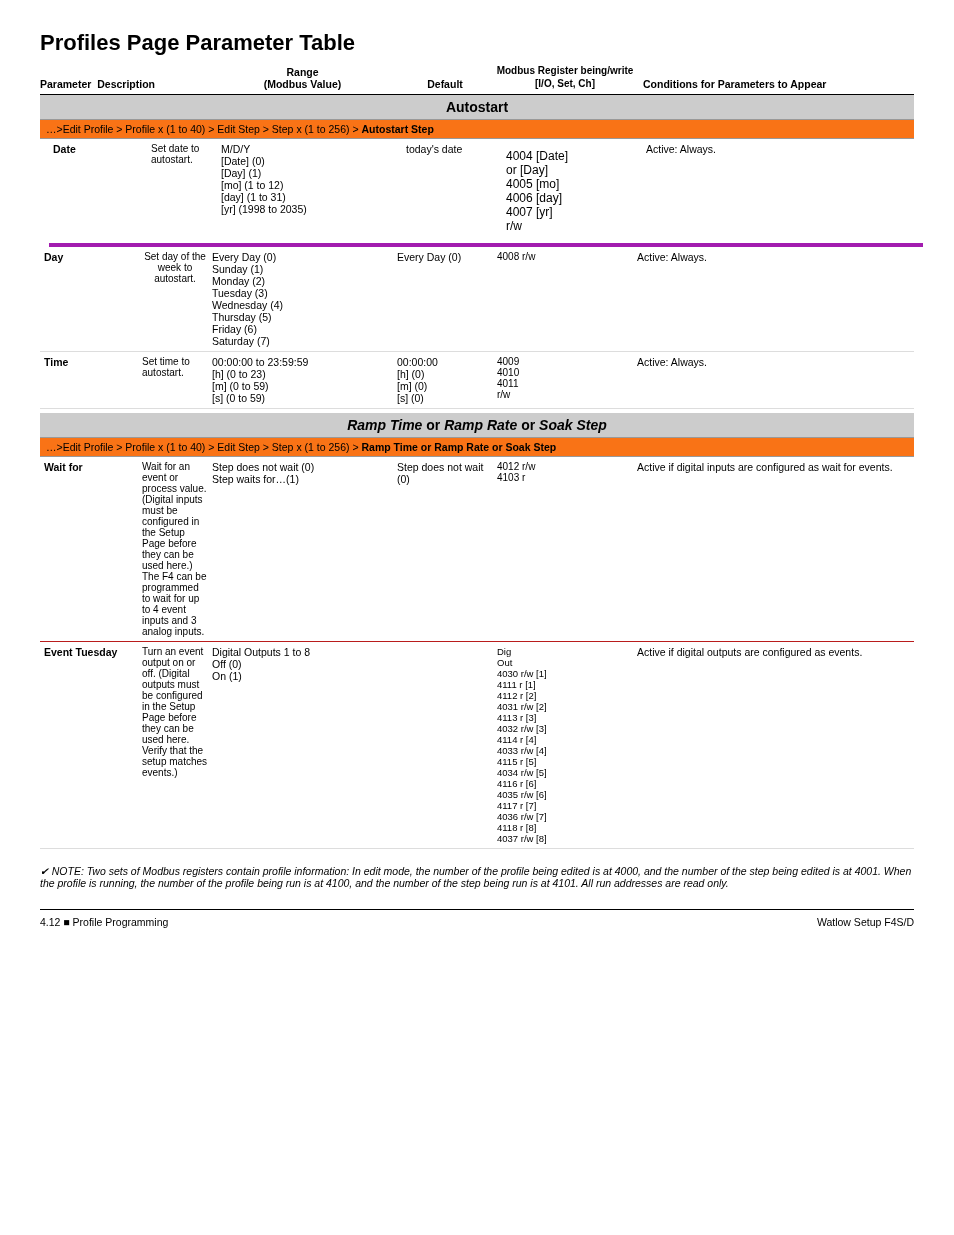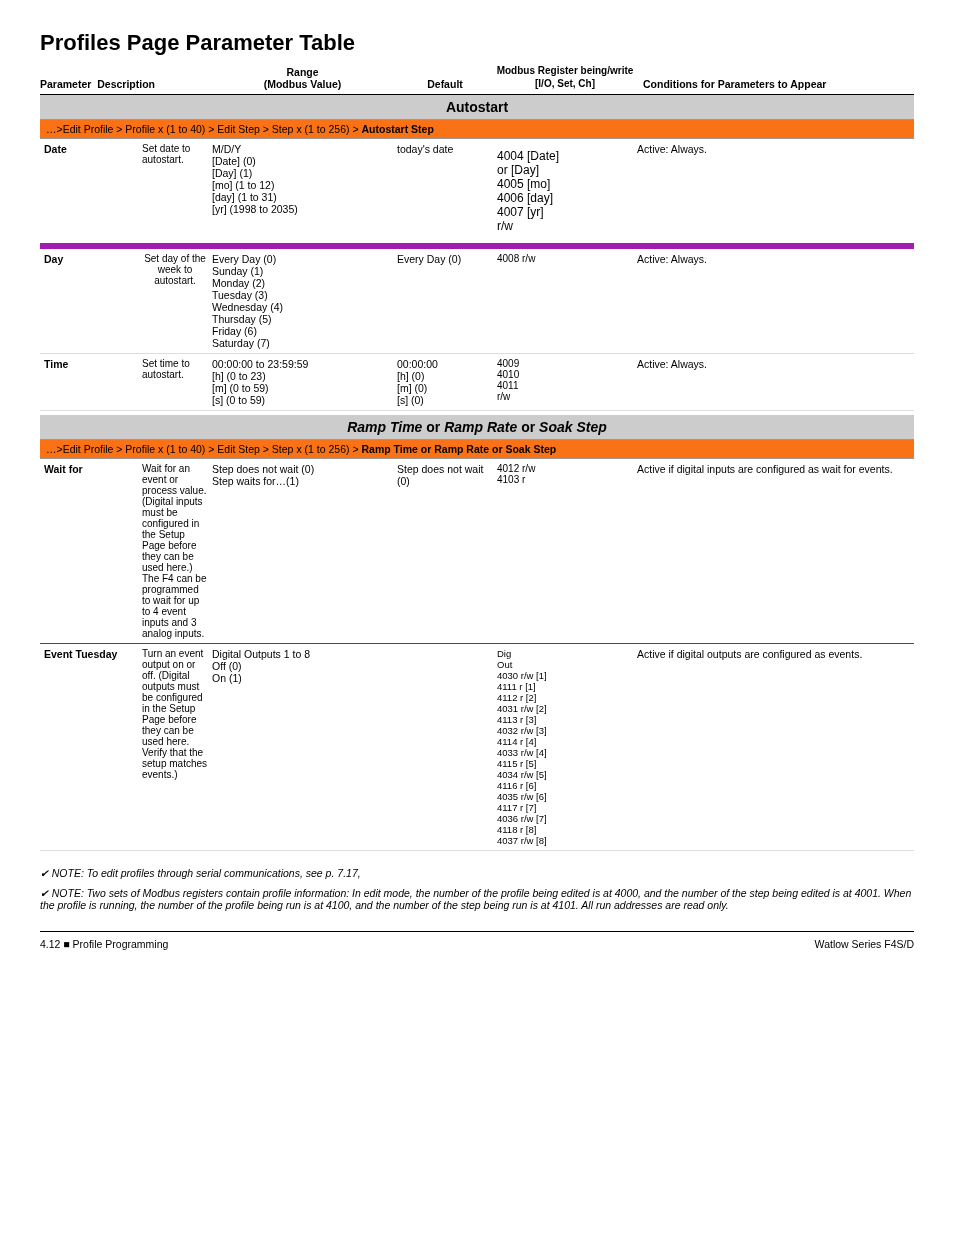--- a/index.html
+++ b/index.html
@@ -109,21 +109,21 @@
 </div>
 
 <div class="section-header-autostart">
   <span>Autostart</span>
 </div>
 
 <div class="section-path">
   <span>…&gt;Edit Profile &gt; Profile x (1 to 40) &gt; Edit Step &gt; Step x (1 to 256) &gt; </span><b>Autostart Step</b>
 </div>
 
-<table class="param-table" style="border-bottom:6px solid #a21caf;">
+<table class="param-table" style="border-bottom:4px solid #a21caf;margin-left:9px;">
   <tbody>
       <tr>
     <td style="width:100px; vertical-align:top; padding:4px 4px;">
       <span class="bold">Date</span>
     </td>
     <td style="width:70px; vertical-align:top; padding:4px 2px; font-size:10px;">Set date to autostart.</td>
     <td style="width:185px; vertical-align:top; padding:4px 2px; white-space:pre-line;">M/D/Y
 [Date]  (0)
 [Day]  (1)
 [mo]  (1 to 12)
@@ -240,20 +240,19 @@
 4117    r      [7]
 4036  r/w    [7]
 4118    r      [8]
 4037  r/w    [8]</td>
     <td style="vertical-align:top; padding:4px 2px;">Active if digital outputs are configured as events.</td>
   </tr>
 </tbody>
   </table>
 
 <div class="note-section">
-  <p>NOTE: To edit profiles through serial communications, see p. 7.17,</p>
   <p>NOTE: Two sets of Modbus registers contain profile information: In edit mode, the number of the profile being edited is at 4000, and the number of the step being edited is at 4001. When the profile is running, the number of the profile being run is at 4100, and the number of the step being run is at 4101. All run addresses are read only.</p>
 </div>
 
 <div class="footer">
   <span>4.12 ■  Profile Programming</span>
-  <span>Watlow Series F4S/D</span>
+  <span>Watlow Setup F4S/D</span>
 </div>
 
 </body></html>

